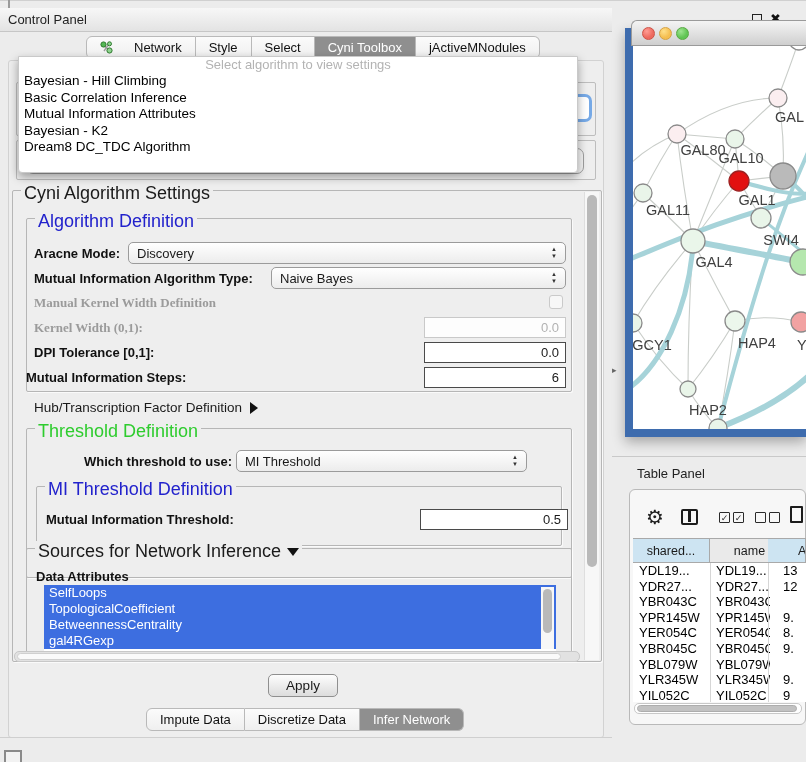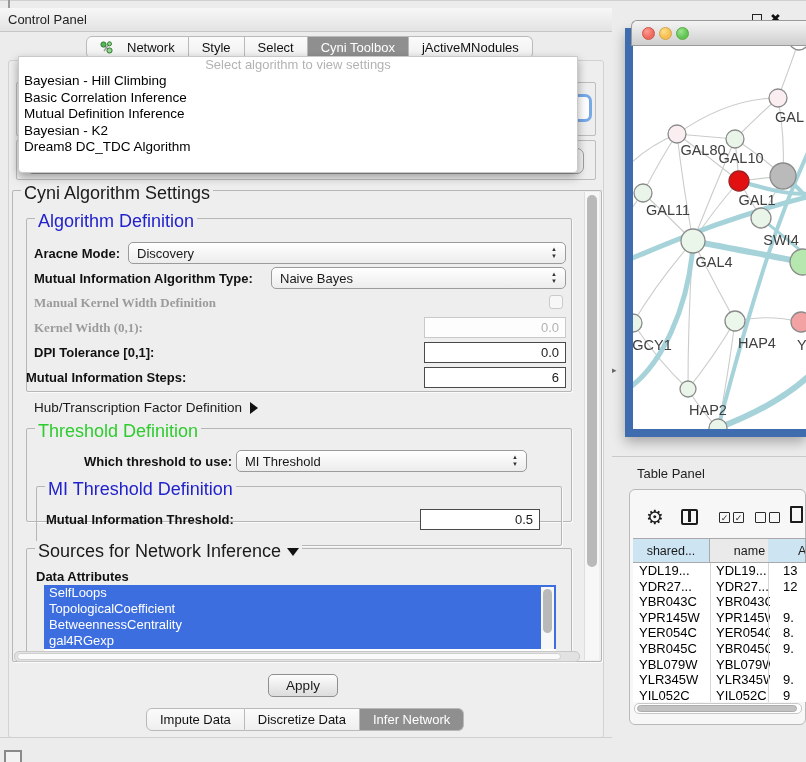--- a/index.html
+++ b/index.html
@@ -10,21 +10,21 @@
   .layer{position:absolute;inset:0;}
 
   
   .cp-titlebar{left:0;top:8;width:612px;height:24px;background:linear-gradient(#f7f7f7,#e3e3e3);
     border-bottom:1px solid #c6c6c6;}
   .cp-title{left:8px;top:12px;font-size:13px;color:#222;}
   .float-icon{left:752px;top:14px;width:10px;height:9px;border:1.5px solid #222;}
   .close-icon{left:770px;top:11px;font-size:13px;font-weight:bold;color:#111;}
 
   .tabbar{left:86px;top:36px;height:23px;display:flex;}
-  .tab{height:23px;display:flex;align-items:center;gap:14px;padding:0 13px;font-size:13px;
+  .tab{height:23px;display:flex;align-items:center;gap:21px;padding:0 13px;font-size:13px;
     background:linear-gradient(#fbfbfb,#efefef);border:1px solid #b9b9b9;border-left:none;color:#111;}
   .tab:first-child{border-left:1px solid #b9b9b9;border-radius:6px 0 0 6px;}
   .tab:last-child{border-radius:0 6px 6px 0;}
   .tab.sel{background:#8f8f8f;color:#fff;}
 
   .pane{left:8px;top:60px;width:596px;height:678px;background:#eeeeee;border:1px solid #d2d2d2;border-radius:3px;}
   
   .hgroup{border:1px solid #bdbdbd;border-radius:2px;background:#eeeeee;}
   .hcombo-focus{border:3px solid #76a9e6;border-radius:7px;background:#fff;}
   .hcombo{border:1px solid #9e9e9e;border-radius:7px;background:#f2f2f2;}
@@ -161,33 +161,33 @@
     <div class="abs tfield dis" style="left:424px;top:317px;width:142px">0.0</div>
     <div class="abs row-label" style="left:34px;top:345px">DPI Tolerance [0,1]:</div>
     <div class="abs tfield" style="left:424px;top:342px;width:142px">0.0</div>
     <div class="abs row-label" style="left:26px;top:370px">Mutual Information Steps:</div>
     <div class="abs tfield" style="left:424px;top:367px;width:142px">6</div>
 
     <div class="abs" style="left:34px;top:400px;font-size:13.5px">
       <span>Hub/Transcription Factor Definition</span><span class="arrow-right"></span>
     </div>
 
-    <div class="abs groupbox" style="left:26px;top:428px;width:546px;height:94px">
+    <div class="abs groupbox" style="left:26px;top:428px;width:546px;height:150px">
       <span class="gb-label" style="color:#2ecc2e">Threshold Definition</span>
     </div>
     <div class="abs row-label" style="left:84px;top:454px">Which threshold to use:</div>
     <div class="abs combo" style="left:236px;top:450px;width:291px">
       <span>MI Threshold</span>
       <span class="stepper">▲<br>▼</span>
     </div>
     <div class="abs groupbox" style="left:36px;top:486px;width:526px;height:60px">
       <span class="gb-label" style="color:#2222cc">MI Threshold Definition</span>
     </div>
     <div class="abs row-label" style="left:46px;top:512px">Mutual Information Threshold:</div>
-    <div class="abs tfield" style="left:420px;top:509px;width:120px">0.5</div>
+    <div class="abs tfield" style="left:420px;top:509px;width:148px">0.5</div>
 
     <div class="abs groupbox" style="left:26px;top:548px;width:546px;height:112px">
       <span class="gb-label"><span>Sources for Network Inference</span><span class="arrow-down"></span></span>
     </div>
     <div class="abs row-label" style="left:36px;top:569px">Data Attributes</div>
     <div class="abs attr-list" style="left:44px;top:585px;width:512px;height:66px">
       <div class="attr-item" style="background:#3d6ee0">SelfLoops</div>
       <div class="attr-item" style="background:#3d6ee0">TopologicalCoefficient</div>
       <div class="attr-item" style="background:#3d6ee0">BetweennessCentrality</div>
       <div class="attr-item" style="background:#3d6ee0">gal4RGexp</div>
@@ -212,21 +212,21 @@
         </div>
     </div>
     <div class="abs" style="left:0;top:737px;width:612px;height:1px;background:#cfcfcf"></div>
     <div class="abs" style="left:4px;top:750px;width:18px;height:14px;border:2px solid #8a8a8a;background:#f2f2f2"></div>
   </div>
 
   <div class="abs popup">
     <div class="popup-prompt">Select algorithm to view settings</div>
     <div class="popup-item">Bayesian - Hill Climbing</div>
     <div class="popup-item">Basic Correlation Inference</div>
-    <div class="popup-item">Mutual Definition Inference</div>
+    <div class="popup-item">Mutual Information Attributes</div>
     <div class="popup-item">Bayesian - K2</div>
     <div class="popup-item">Dream8 DC_TDC Algorithm</div>
   </div>
 
   <div class="abs" style="left:612px;top:365px;font-size:9px;color:#666">▸</div>
 
   <div class="layer">
     <div class="abs net-frame"></div>
     <div class="abs net-titlebar">
       <div class="light" style="left:10px;background:radial-gradient(circle at 35% 30%,#ff9d94,#ed6a5f 60%);border:1px solid #ce5347"></div>

